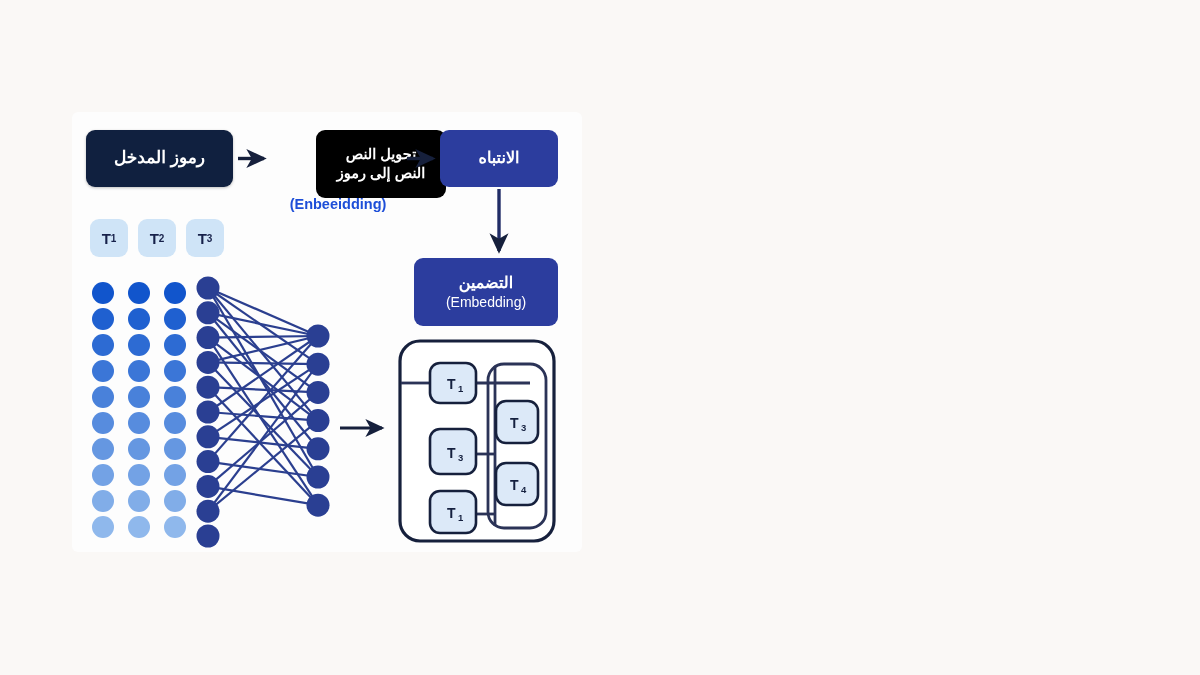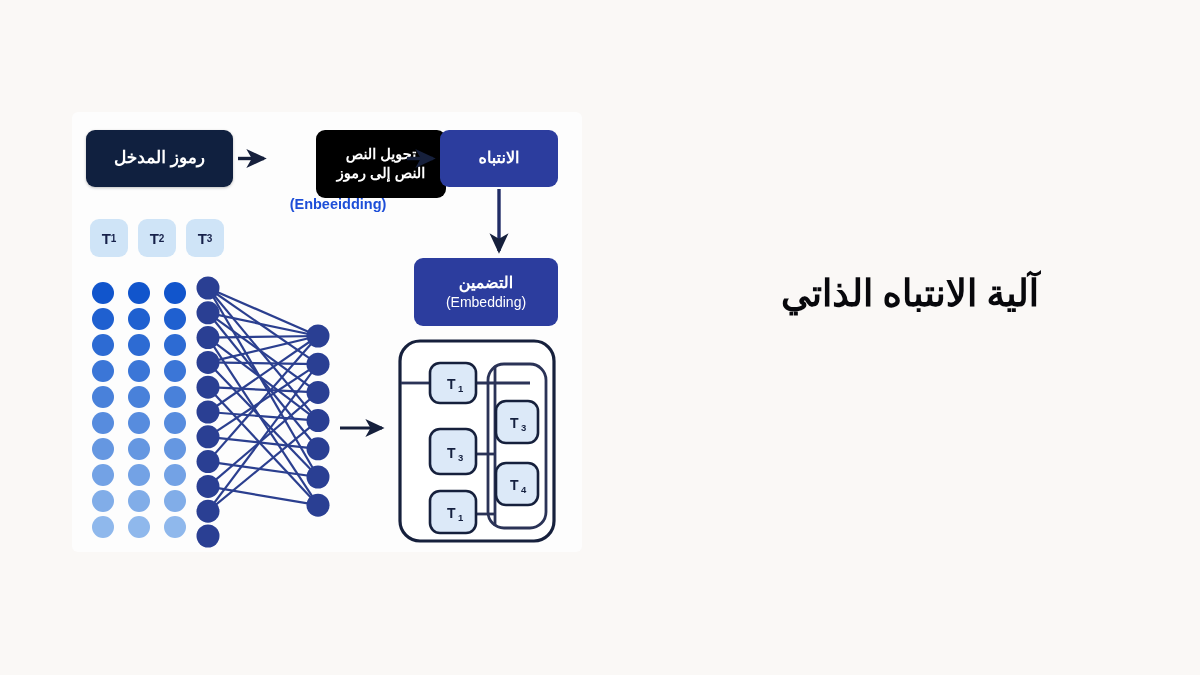--- a/index.html
+++ b/index.html
@@ -360,16 +360,15 @@
       <text class="att-label att-sub" x="129" y="95">3</text>
     </g>
     <g>
       <rect x="104" y="127" width="42" height="42" rx="10" ry="10" fill="#dce9f8" stroke="#16203c" stroke-width="2.6"></rect>
       <text class="att-label" x="118" y="154">T</text>
       <text class="att-label att-sub" x="129" y="157">4</text>
     </g>
   </svg>
 
   <div class="title-block">
-    <div class="title-ar">آلية الانتباه الذاتي</div>
   </div>
 
 </div>
 
 </body></html>

